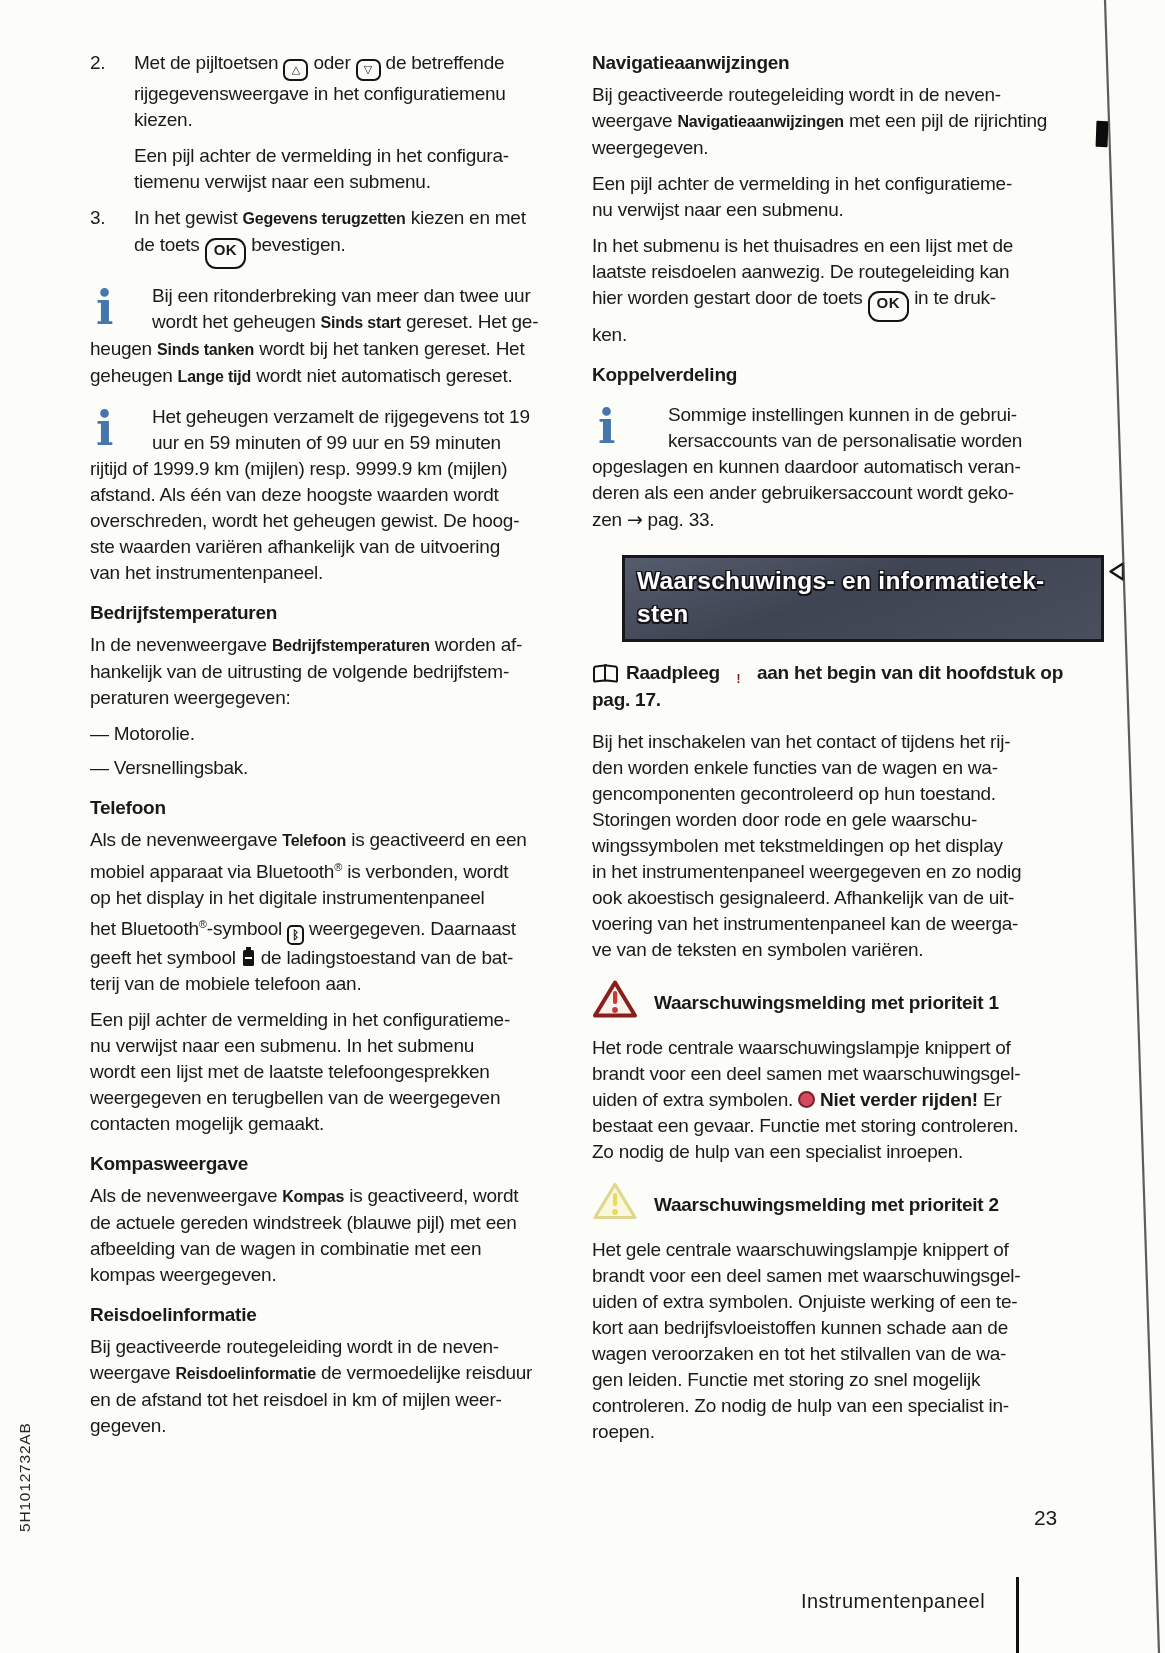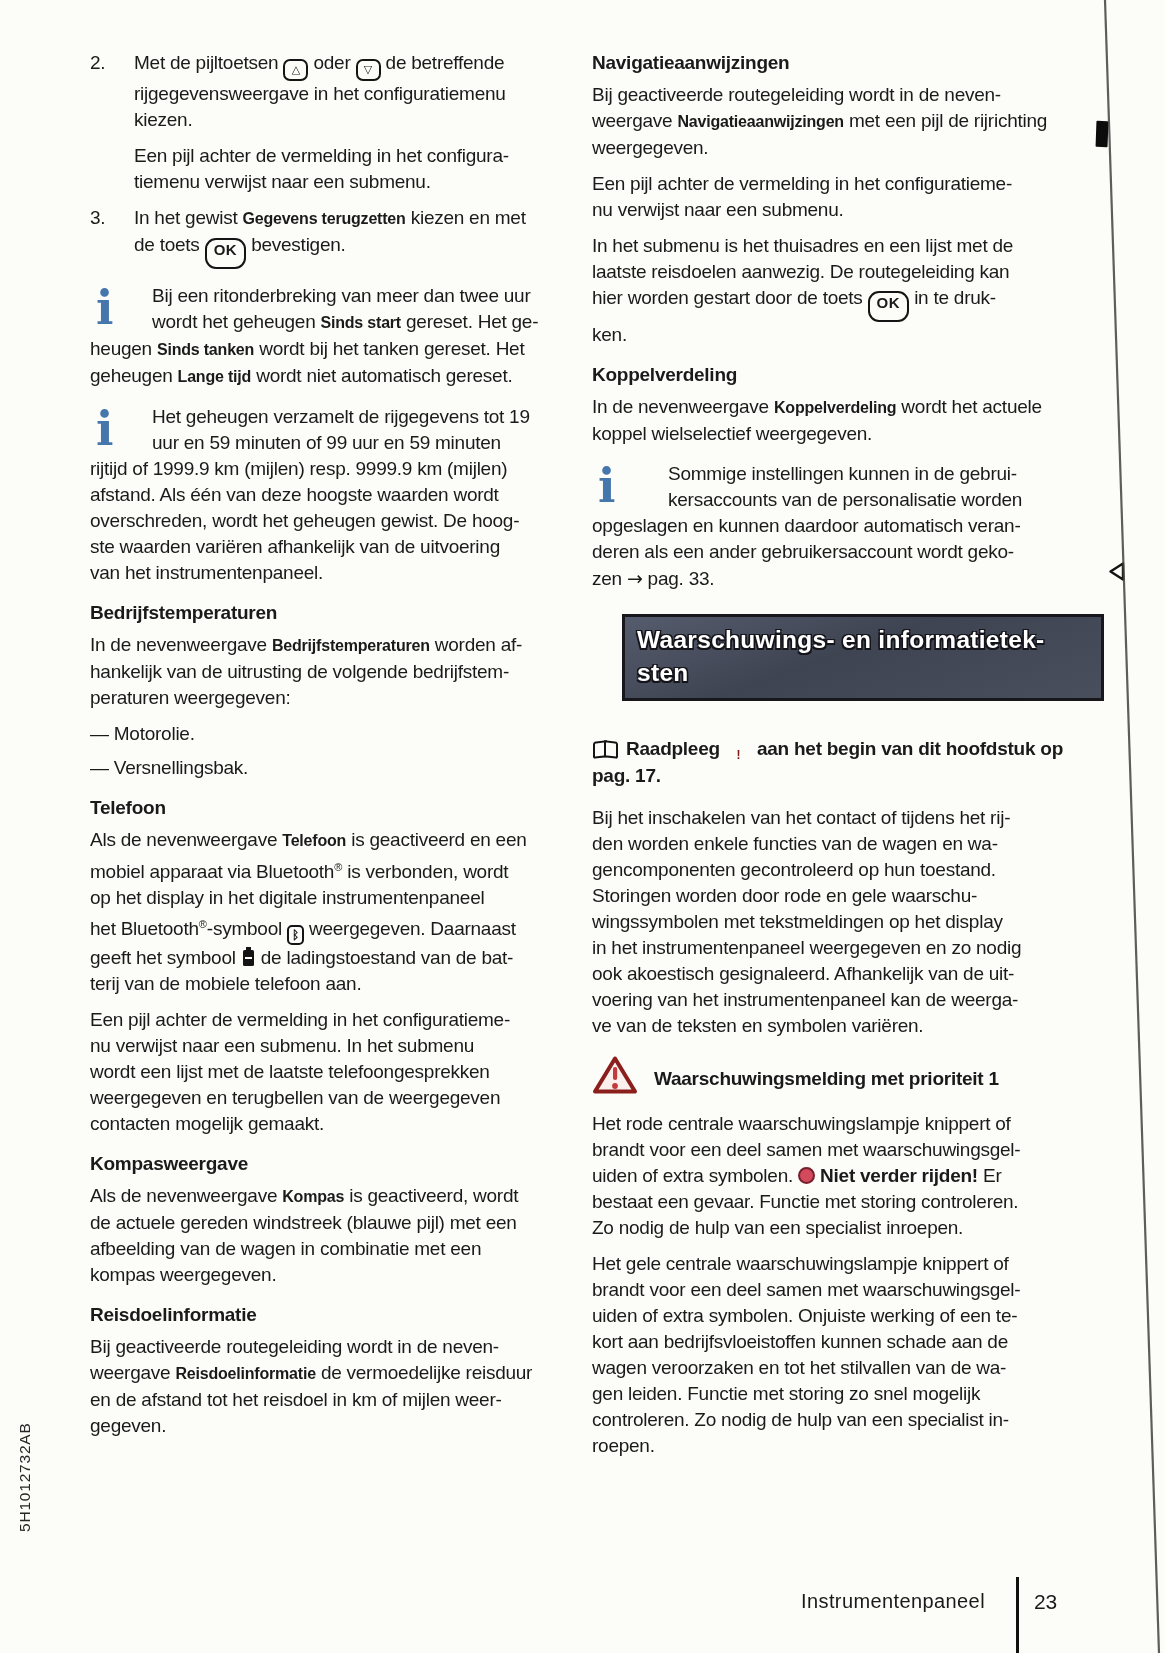--- a/index.html
+++ b/index.html
@@ -64,36 +64,36 @@
   .icon-book::after{right:1px;border-radius:0 3px 2px 0;transform:skewY(7deg);}
   .icon-warn-red-sm{
     position:relative;display:inline-flex;align-items:flex-end;justify-content:center;
     width:27px;height:23px;vertical-align:-4px;padding-bottom:2px;box-sizing:border-box;
     font-size:12px;font-weight:700;color:#7e1a17;line-height:1;
   }
   .icon-warn-red-sm::before{content:"";position:absolute;inset:0;z-index:-2;background:#2e0f0c;clip-path:polygon(50% 0,100% 100%,0 100%);}
   .icon-warn-red-sm::after{content:"";position:absolute;left:4px;top:6px;width:19px;height:15px;z-index:-1;background:#e79d8e;clip-path:polygon(50% 0,100% 100%,0 100%);}
 
   .chapter-banner{
-    margin:22px 0 35px 30px;width:452px;box-sizing:content-box;
+    margin:22px 0 18px 30px;width:452px;box-sizing:content-box;
     background:linear-gradient(160deg,#555c6d 0%,#3f4452 45%,#4a4f5e 100%);
     border:3px solid #17171c;padding:6px 12px 9px 12px;
     color:#ffffff;font-weight:700;font-size:24.5px;line-height:33px;
     letter-spacing:.3px;white-space:pre-wrap;
     text-shadow:1.5px 1.5px 0 #14141a,-1.5px 1.5px 0 #14141a,1.5px -1.5px 0 #14141a,-1.5px -1.5px 0 #14141a,0 2px 0 #14141a;
   }
   .bold-para{font-weight:700;}
   .warn-head{display:flex;align-items:center;gap:16px;font-weight:700;margin:16px 0 9px 0;}
   .warn-head .wicon{flex:0 0 auto;}
 
   .bullet{padding-left:32px;text-indent:-32px;margin:0 0 8px 0;}
 
   .footer-section{position:absolute;right:180px;top:1588px;font-size:20px;letter-spacing:.4px;text-align:right;}
   .footer-bar{position:absolute;left:1016px;top:1577px;width:3px;height:78px;background:#101010;}
-  .footer-page{position:absolute;left:1034px;top:1589px;font-size:21px;}
+  .footer-page{position:absolute;left:1034px;top:1505px;font-size:21px;}
 
   .margin-code{
     position:absolute;left:12px;top:1412px;height:120px;
     writing-mode:vertical-rl;transform:rotate(180deg);
     font-size:15.5px;letter-spacing:.8px;color:#262626;
   }
   .continue-marker{position:absolute;left:1107px;top:561px;}
   .ink-mark{position:absolute;left:1096px;top:121px;width:12px;height:26px;background:#0c0c0c;border-radius:1px;transform:rotate(2deg);}
   .scan-edge{position:absolute;inset:0;pointer-events:none;}
 </style>
@@ -180,22 +180,20 @@
 weergave </span><span class="seg seg-m">Navigatieaanwijzingen</span><span class="seg"> met een pijl de rijrichting
 weergegeven.</span></div>
     <div class="para pre"><span class="seg">Een pijl achter de vermelding in het configuratieme-
 nu verwijst naar een submenu.</span></div>
     <div class="para pre"><span class="seg">In het submenu is het thuisadres en een lijst met de
 laatste reisdoelen aanwezig. De routegeleiding kan
 hier worden gestart door de toets </span><span class="icon icon-key-ok">OK</span><span class="seg"> in te druk-
 ken.</span></div>
 
     <div class="h">Koppelverdeling</div>
-    <div class="para pre"><span class="seg">In de nevenweergave </span><span class="seg seg-m">Koppelverdeling</span><span class="seg"> wordt het actuele
-koppel wielselectief weergegeven.</span></div>
 
     <div class="note note-right">
       <i class="info-glyph">i</i><span class="pre"><span class="seg">Sommige instellingen kunnen in de gebrui-
 kersaccounts van de personalisatie worden
 opgeslagen en kunnen daardoor automatisch veran-
 deren als een ander gebruikersaccount wordt geko-
 zen </span><span class="seg seg-dv">→</span><span class="seg"> pag. 33.</span></span>
     </div>
 
     <div class="chapter-banner">Waarschuwings- en informatietek-
@@ -223,20 +221,30 @@
         </svg>
       </span>
       <span>Waarschuwingsmelding met prioriteit 1</span>
     </div>
     <div class="para pre"><span class="seg">Het rode centrale waarschuwingslampje knippert of
 brandt voor een deel samen met waarschuwingsgel-
 uiden of extra symbolen. </span><span class="icon icon-red-dot"></span><span class="seg"> </span><span class="seg seg-b">Niet verder rijden!</span><span class="seg"> Er
 bestaat een gevaar. Functie met storing controleren.
 Zo nodig de hulp van een specialist inroepen.</span></div>
 
+    <div class="warn-head">
+      <span class="wicon">
+        <svg width="46" height="40" viewBox="0 0 46 40">
+          <path d="M23 3.5 L43 36.5 L3 36.5 Z" fill="#fbf7dd" stroke="#e0d68e" stroke-width="3.2" stroke-linejoin="round"></path>
+          <rect x="21" y="12" width="4.2" height="13" rx="2" fill="#e8d95f"></rect>
+          <circle cx="23" cy="31" r="2.9" fill="#e8d95f"></circle>
+        </svg>
+      </span>
+      <span>Waarschuwingsmelding met prioriteit 2</span>
+    </div>
     <div class="para pre"><span class="seg">Het gele centrale waarschuwingslampje knippert of
 brandt voor een deel samen met waarschuwingsgel-
 uiden of extra symbolen. Onjuiste werking of een te-
 kort aan bedrijfsvloeistoffen kunnen schade aan de
 wagen veroorzaken en tot het stilvallen van de wa-
 gen leiden. Functie met storing zo snel mogelijk
 controleren. Zo nodig de hulp van een specialist in-
 roepen.</span></div>
   </div>
 

